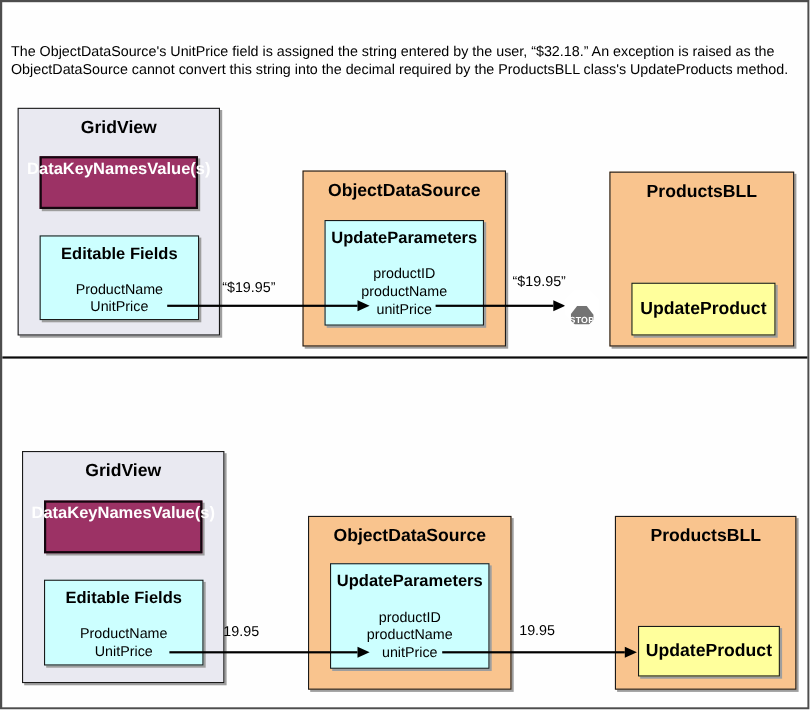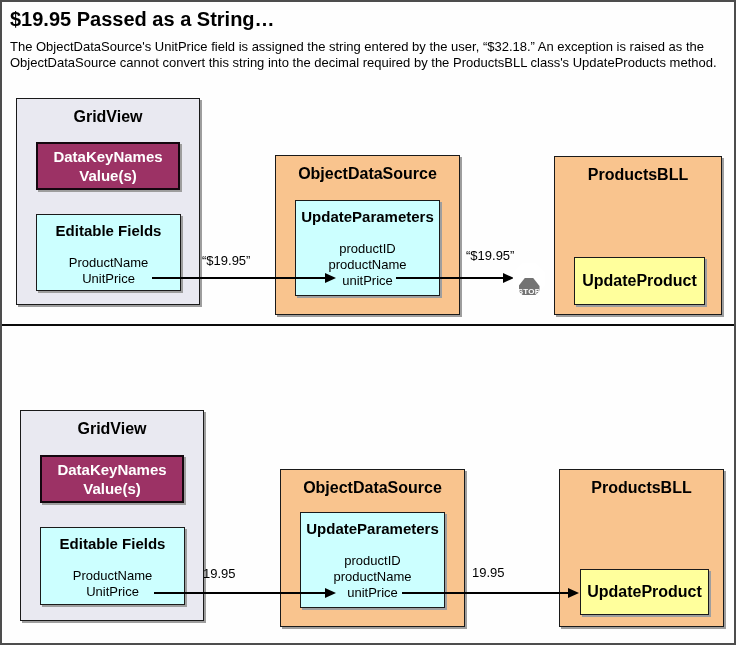--- a/index.html
+++ b/index.html
@@ -11,21 +11,21 @@
     overflow:hidden;
   }
   .panel-title { position:absolute; left:8px; margin:0; font-size:20px; font-weight:bold; letter-spacing:0; }
   .panel-desc  { position:absolute; left:8px; width:718px; margin:0; font-size:13px; line-height:16px; }
   .divider { position:absolute; left:0; top:322px; width:736px; height:2px; background:#0a0a0a; }
 
   .box { position:absolute; box-sizing:border-box; border:1px solid #1a1a1a; box-shadow:2px 2px 0 #9e9e9e; }
   .gv  { background:#e9e9f1; }
   .ods, .bll { background:#f9c48e; }
   .cyan { background:#ccffff; }
-  .dkn { background:#9c3265; border:2px solid #14070f; color:#fff; display:flex; flex-direction:column; justify-content:center; text-align:center; font-size:15px; font-weight:bold; line-height:19px; }
+  .dkn { background:#9c3265; border:2px solid #14070f; color:#fff; display:flex; flex-direction:row; justify-content:center; font-size:15px; font-weight:bold; line-height:19px; }
   .yellow { background:#ffff9c; display:flex; align-items:center; justify-content:center; font-size:16px; font-weight:bold; }
 
   .box-title { position:absolute; top:9px; left:0; right:0; text-align:center; font-size:16px; font-weight:bold; }
   .sub-title { position:absolute; top:7px; left:0; right:0; text-align:center; font-size:15px; font-weight:bold; }
   .stack { position:absolute; top:40px; left:0; right:0; text-align:center; font-size:13px; line-height:16px; }
 
   
   .p0-title { top:6px; }
   .p0-desc  { top:37px; }
   .p0-gv  { left:14px;  top:96px;  width:184px; height:207px; }
@@ -77,21 +77,20 @@
     clip-path:polygon(30% 0%,70% 0%,100% 30%,100% 70%,70% 100%,30% 100%,0% 70%,0% 30%);
     display:flex; align-items:center; justify-content:center;
     font-size:8px; font-weight:bold; letter-spacing:0.2px;margin-top:25px;
   }
 </style>
 </head>
 <body>
 
 <div class="frame">
 
-  <h1 class="panel-title p0-title">$19.95 Passed as a String…</h1>
   <p class="panel-desc p0-desc">The ObjectDataSource's UnitPrice field is assigned the string entered by the user, “$32.18.” An exception is raised as the ObjectDataSource cannot convert this string into the decimal required by the ProductsBLL class's UpdateProducts method.</p>
 
   <div class="box gv p0-gv">
     <div class="box-title">GridView</div>
   </div>
   <div class="box dkn p0-dkn">
     <div>DataKeyNames</div>
     <div>Value(s)</div>
   </div>
   <div class="box cyan p0-ef">

